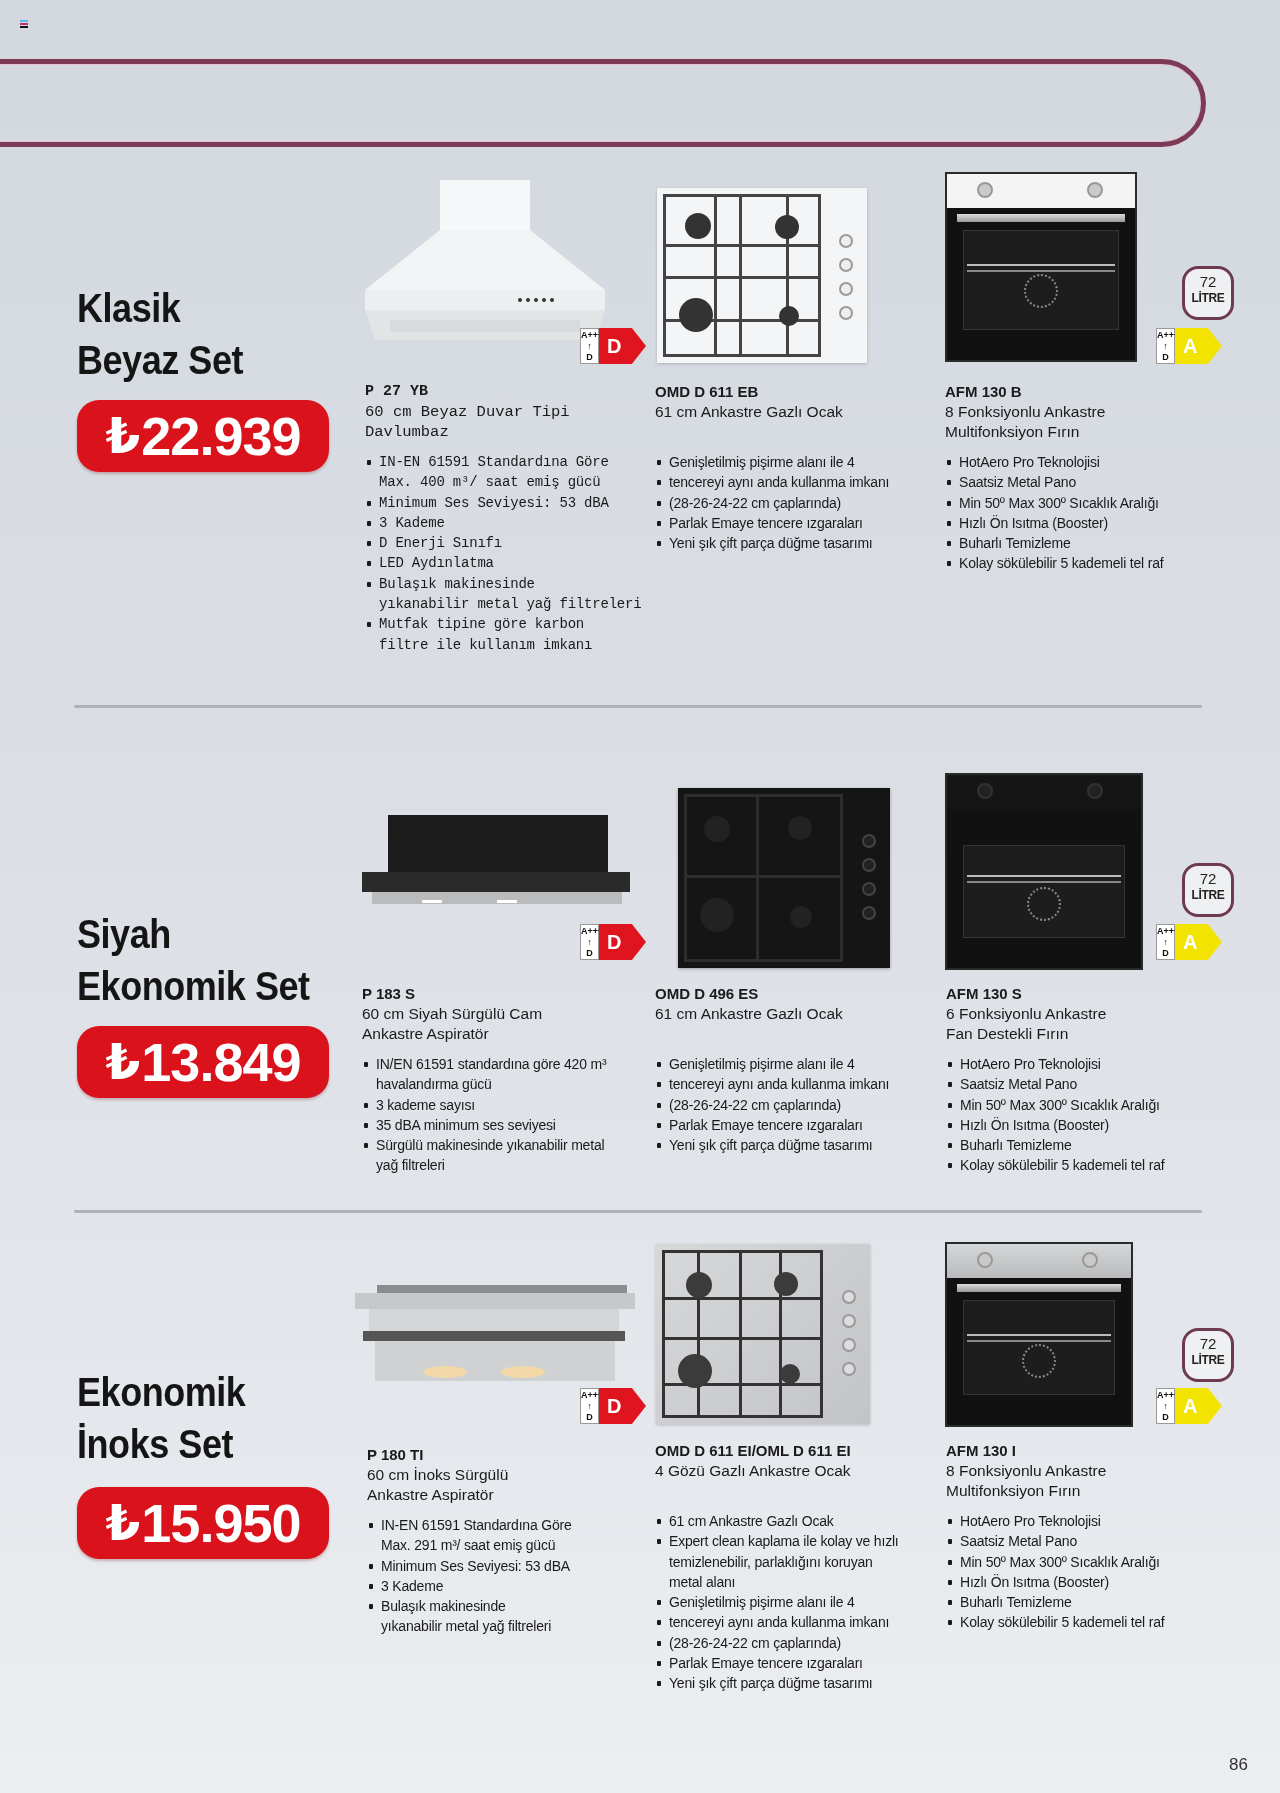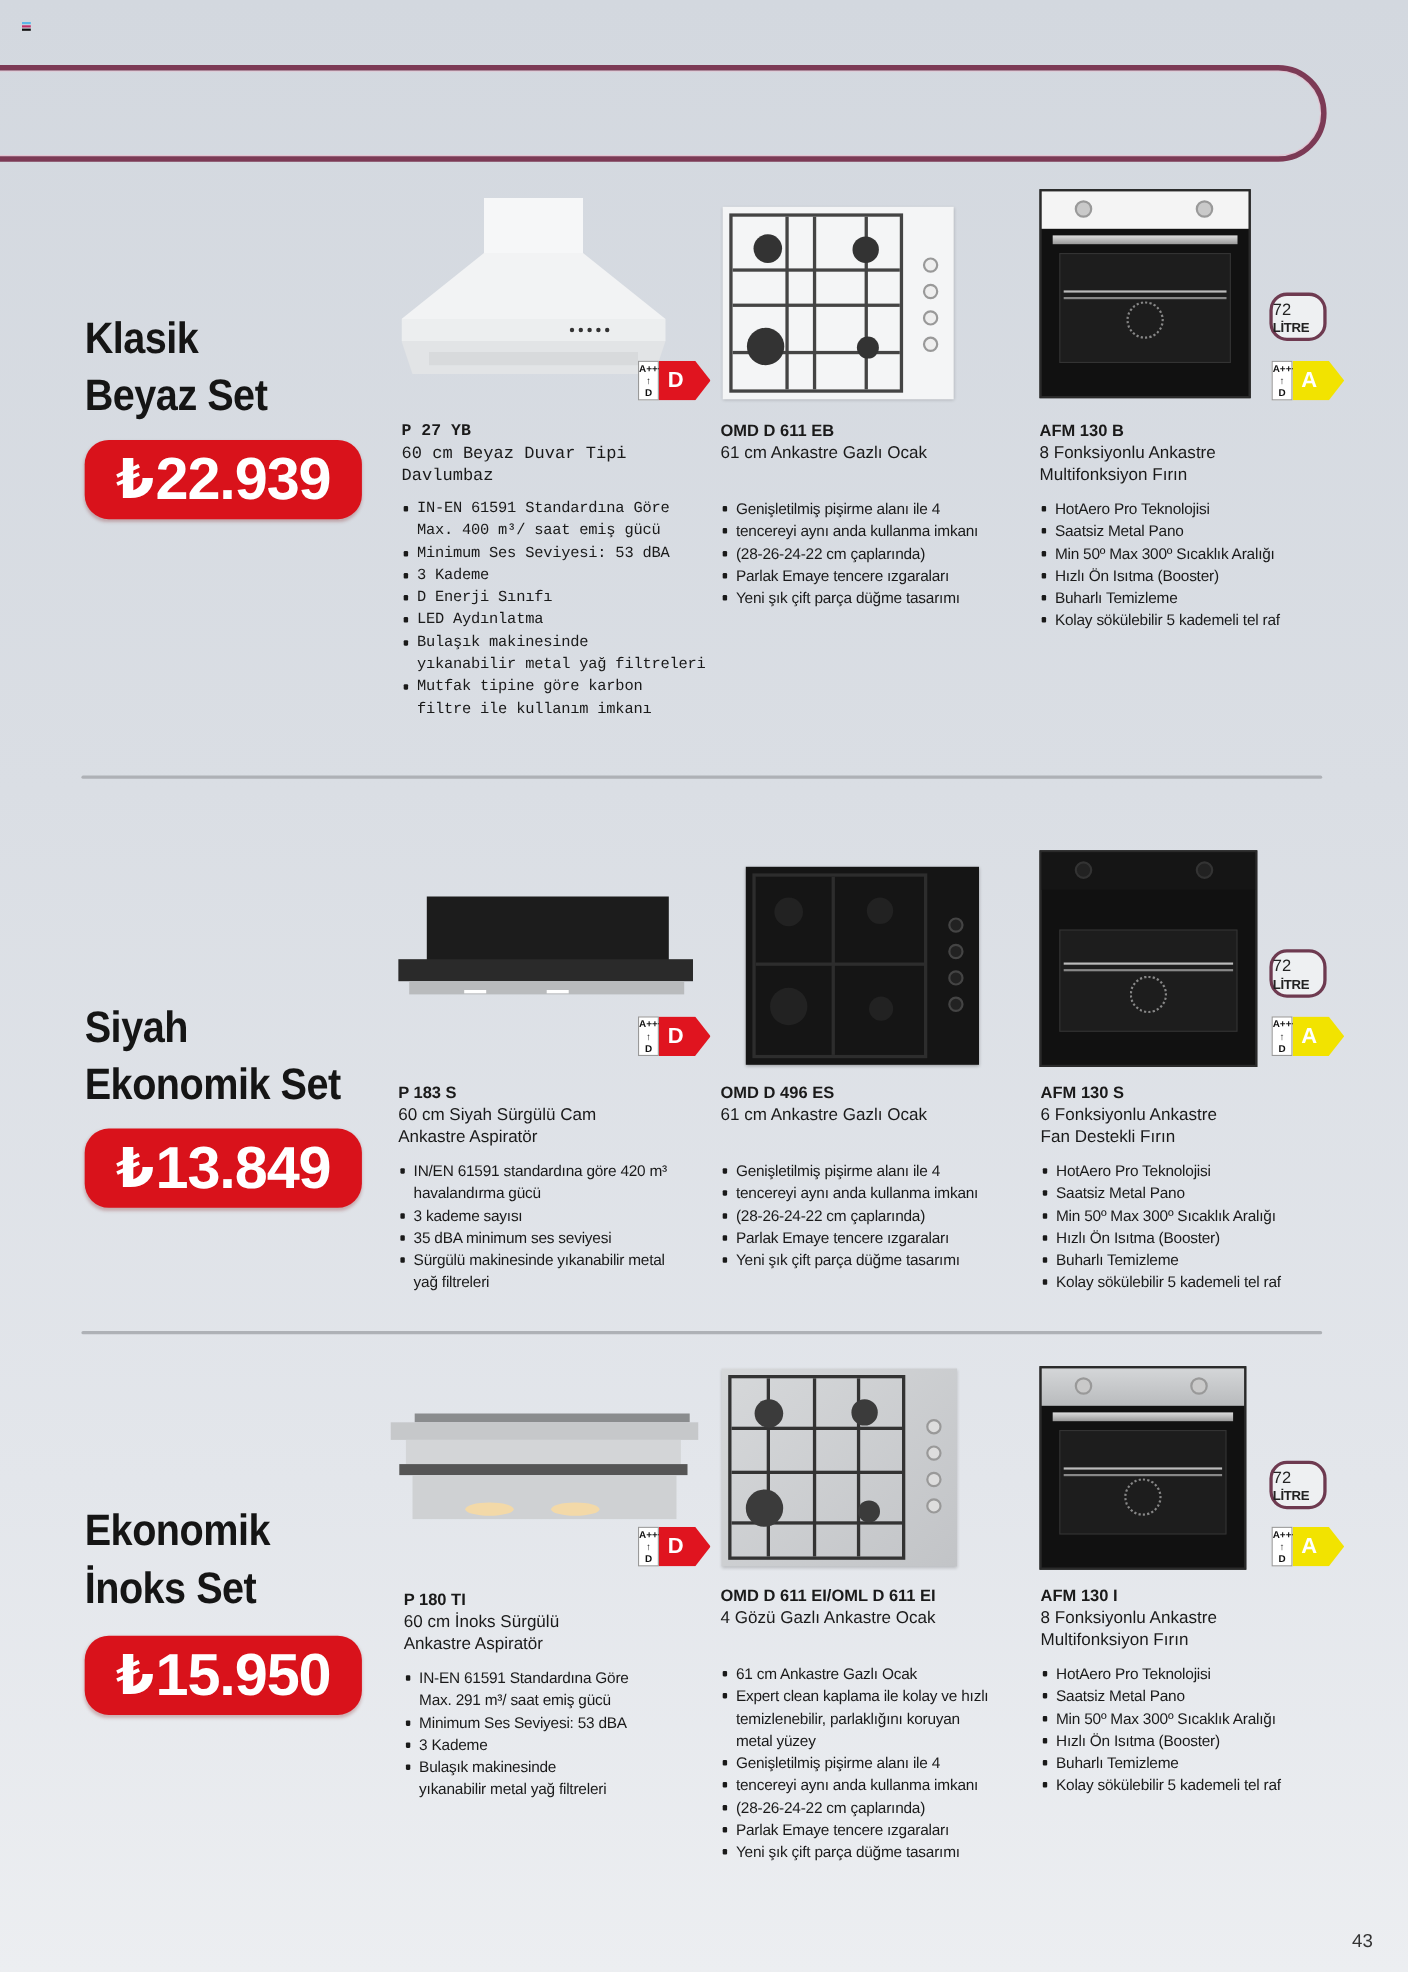--- a/index.html
+++ b/index.html
@@ -66,23 +66,23 @@
   }
   .energy .cls {
     position: relative; flex: 1; height: 36px; color: #fff; font-weight: bold; font-size: 20px;
     display: flex; align-items: center; padding-left: 8px;
     clip-path: polygon(0 0, 70% 0, 100% 50%, 70% 100%, 0 100%);
   }
   .energy .cls.D { background: #e0141f; }
   .energy .cls.A { background: #f2e300; color: #fff; }
 
   .litre {
-    position: absolute; width: 52px; height: 44px;
+    position: absolute; width: 52px; height: 54px;
     border: 3px solid #6e3a50; border-radius: 16px; background: #eef0f2;
-    font-size: 15px; line-height: 16px; padding-top: 5px; color: #222;
+    text-align: center; font-size: 15px; line-height: 16px; padding-top: 5px; color: #222; margin-left: 28px;
   }
   .litre .unit { display: block; font-size: 12px; font-weight: bold; letter-spacing: -0.3px; }
   .oven { position: absolute; background: #111; border: 2px solid #2a2a2a; }
   .oven .panel { position: absolute; left: 0; right: 0; top: 0; height: 34px; }
   .oven .knob { position: absolute; top: 8px; width: 16px; height: 16px; border-radius: 50%; background: #c9c9c9; border: 2px solid #999; }
   .oven .window { position: absolute; left: 16px; right: 16px; top: 56px; bottom: 30px; background: #1d1d1d; border: 1px solid #333; }
   .oven .handle { position: absolute; left: 10px; right: 10px; top: 40px; height: 8px; background: linear-gradient(#ddd,#999); }
   .oven .rack { position: absolute; left: 20px; right: 20px; top: 90px; height: 8px; border-top: 2px solid #bbb; border-bottom: 2px solid #888; }
   .oven .fan { position: absolute; left: 50%; top: 100px; width: 34px; height: 34px; margin-left: -17px; border-radius: 50%; border: 2px dotted #888; }
 
@@ -400,21 +400,21 @@
         <div class="ctrl" style="top:94px; background:#ddd;"></div>
         <div class="ctrl" style="top:118px; background:#ddd;"></div>
     </div>
     <div style="position:absolute; top:198px; left:0; width:285px;">
       <div class="model">OMD D 611 EI/OML D 611 EI</div>
       <div class="desc">4 Gözü Gazlı Ankastre Ocak</div>
       <ul style="margin-top:30px;">
         <li>61 cm Ankastre Gazlı Ocak</li>
         <li>Expert clean kaplama ile kolay ve hızlı
 temizlenebilir, parlaklığını koruyan
-metal yüzey</li>
+metal alanı</li>
         <li>Genişletilmiş pişirme alanı ile 4</li>
         <li>tencereyi aynı anda kullanma imkanı</li>
         <li>(28-26-24-22 cm çaplarında)</li>
         <li>Parlak Emaye tencere ızgaraları</li>
         <li>Yeni şık çift parça düğme tasarımı</li>
       </ul>
     </div>
   </div>
 
   <div class="product" style="left:945px; top:1242px;">
@@ -449,13 +449,13 @@
         <li>Saatsiz Metal Pano</li>
         <li>Min 50º Max 300º Sıcaklık Aralığı</li>
         <li>Hızlı Ön Isıtma (Booster)</li>
         <li>Buharlı Temizleme</li>
         <li>Kolay sökülebilir 5 kademeli tel raf</li>
       </ul>
     </div>
   </div>
 </section>
 
-<div class="page-number">43</div>
+<div class="page-number">86</div>
 
 </body></html>

